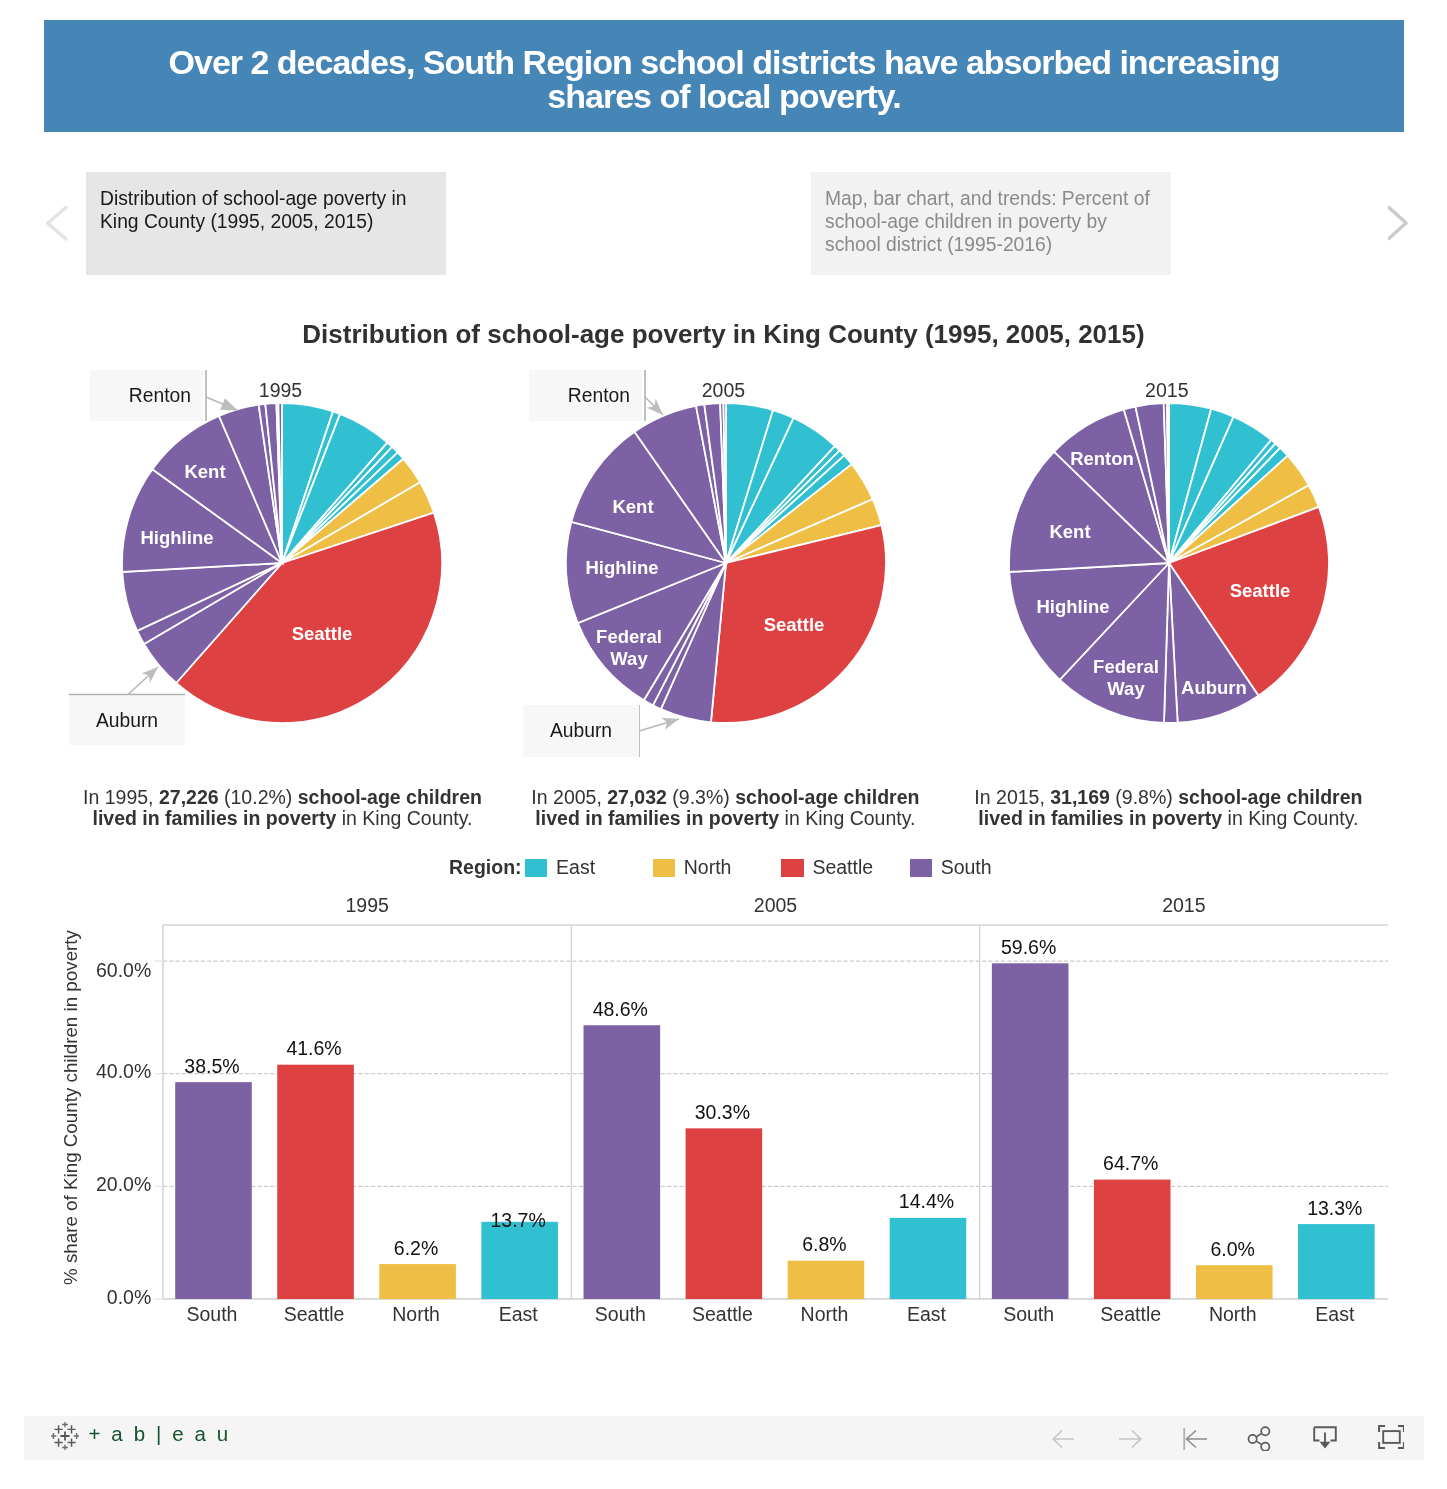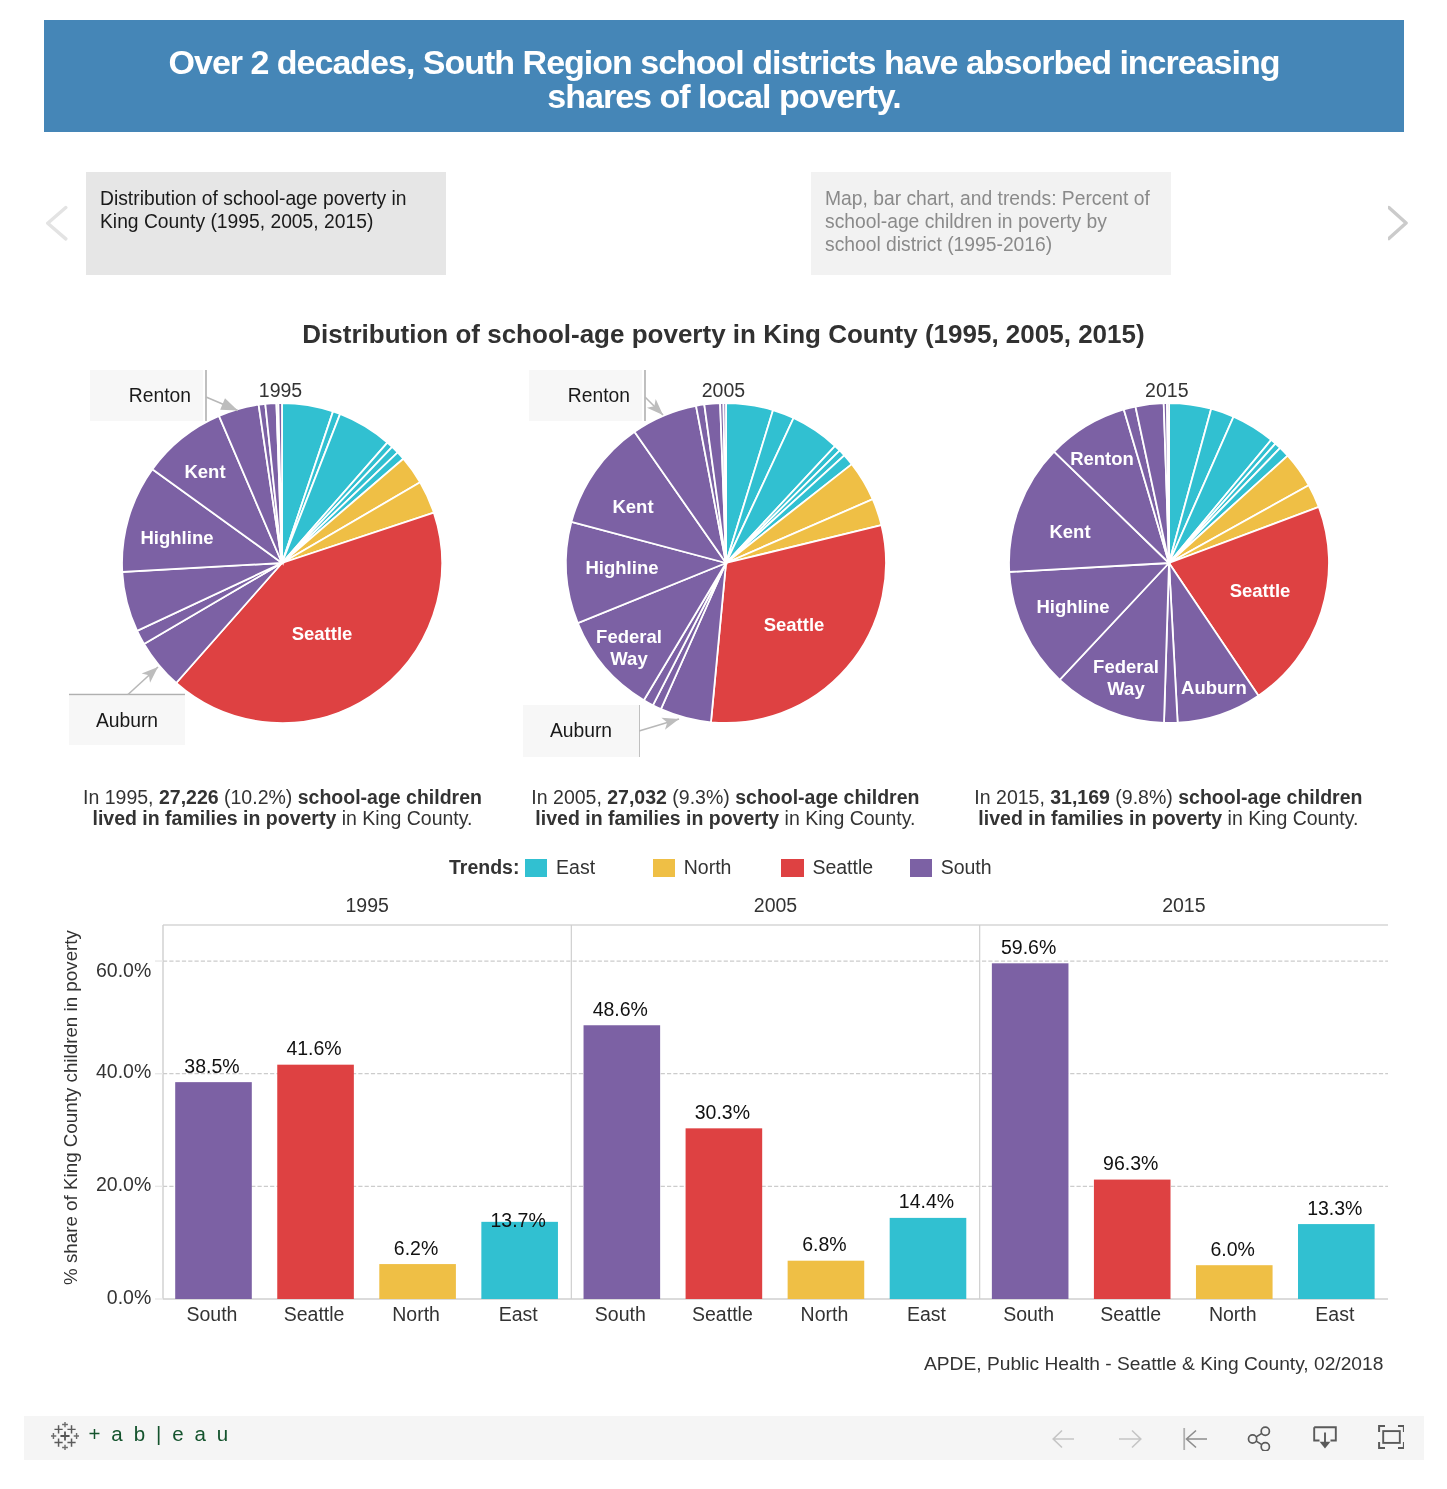--- a/index.html
+++ b/index.html
@@ -183,21 +183,21 @@
     <div class="pie-label" style="left:1032px;top:448px;width:140px">Renton</div>
   </div>
 
 <div class="abs" id="captions">
     <div class="caption" style="left:76.5px;top:787px"><span>In 1995, </span><b>27,226</b><span> (10.2%) </span><b>school-age children lived in families in poverty</b><span> in King County.</span></div>
     <div class="caption" style="left:519.4px;top:787px"><span>In 2005, </span><b>27,032</b><span> (9.3%) </span><b>school-age children lived in families in poverty</b><span> in King County.</span></div>
     <div class="caption" style="left:962.4000000000001px;top:787px"><span>In 2015, </span><b>31,169</b><span> (9.8%) </span><b>school-age children lived in families in poverty</b><span> in King County.</span></div>
   </div>
 
 <div id="legend">
-    <span class="lg-title">Trends:</span>
+    <span class="lg-title">Region:</span>
     <div class="lg-item" style="left:525.1px">
       <div class="lg-sw" style="background:#31c0d1"></div>
       <span>East</span>
     </div>
     <div class="lg-item" style="left:652.8px">
       <div class="lg-sw" style="background:#efbf45"></div>
       <span>North</span>
     </div>
     <div class="lg-item" style="left:781.4px">
       <div class="lg-sw" style="background:#de4142"></div>
@@ -255,27 +255,26 @@
     <div class="cat-label" style="left:552.0333333333333px;top:412.5px;width:136.6px">South</div>
     <div class="bar-label" style="left:654.0833333333333px;top:210.93433734939762px;width:136.6px">30.3%</div>
     <div class="cat-label" style="left:654.0833333333333px;top:412.5px;width:136.6px">Seattle</div>
     <div class="bar-label" style="left:756.1333333333333px;top:343.298795180723px;width:136.6px">6.8%</div>
     <div class="cat-label" style="left:756.1333333333333px;top:412.5px;width:136.6px">North</div>
     <div class="bar-label" style="left:858.1833333333333px;top:300.4915662650602px;width:136.6px">14.4%</div>
     <div class="cat-label" style="left:858.1833333333333px;top:412.5px;width:136.6px">East</div>
     <div class="panel-title" style="left:979.6666666666666px;top:4px;width:408.3333333333333px">2015</div>
     <div class="bar-label" style="left:960.3666666666667px;top:45.90120481927713px;width:136.6px">59.6%</div>
     <div class="cat-label" style="left:960.3666666666667px;top:412.5px;width:136.6px">South</div>
-    <div class="bar-label" style="left:1062.4166666666667px;top:262.1903614457832px;width:136.6px">96.3%</div>
+    <div class="bar-label" style="left:1062.4166666666667px;top:262.1903614457832px;width:136.6px">64.7%</div>
     <div class="cat-label" style="left:1062.4166666666667px;top:412.5px;width:136.6px">Seattle</div>
     <div class="bar-label" style="left:1164.4666666666667px;top:347.80481927710855px;width:136.6px">6.0%</div>
     <div class="cat-label" style="left:1164.4666666666667px;top:412.5px;width:136.6px">North</div>
     <div class="bar-label" style="left:1266.5166666666667px;top:306.6873493975903px;width:136.6px">13.3%</div>
     <div class="cat-label" style="left:1266.5166666666667px;top:412.5px;width:136.6px">East</div>
-    <div id="source" style="left: 924px; top: 463px;">APDE, Public Health - Seattle &amp; King County, 02/2018</div>
   </div>
 
 <div id="footer">
     <div id="tableau-logo">
       <svg width="28" height="28" viewBox="-1 -1 30 30">
         <path d="M 9.1 14 H 18.9 M 14 9.1 V 18.9" stroke="#555" stroke-width="1.9" fill="none"></path>
         <path d="M 2.6999999999999993 6.9 H 11.5 M 7.1 2.5 V 11.3" stroke="#5b5b5b" stroke-width="1.6" fill="none"></path>
         <path d="M 16.6 6.9 H 25.4 M 21 2.5 V 11.3" stroke="#5b5b5b" stroke-width="1.6" fill="none"></path>
         <path d="M 2.6999999999999993 21 H 11.5 M 7.1 16.6 V 25.4" stroke="#5b5b5b" stroke-width="1.6" fill="none"></path>
         <path d="M 16.6 21 H 25.4 M 21 16.6 V 25.4" stroke="#5b5b5b" stroke-width="1.6" fill="none"></path>

